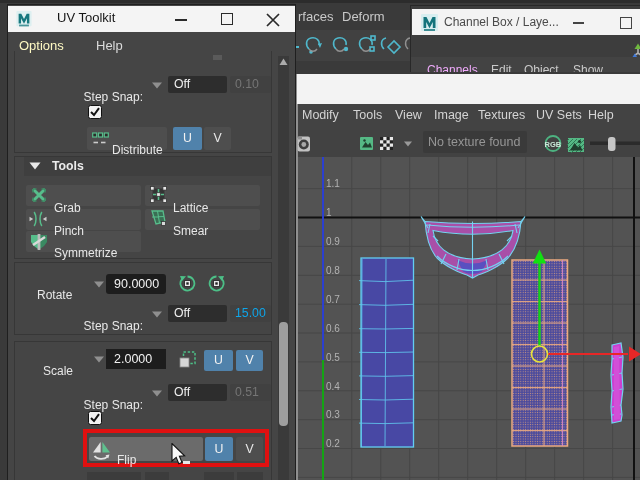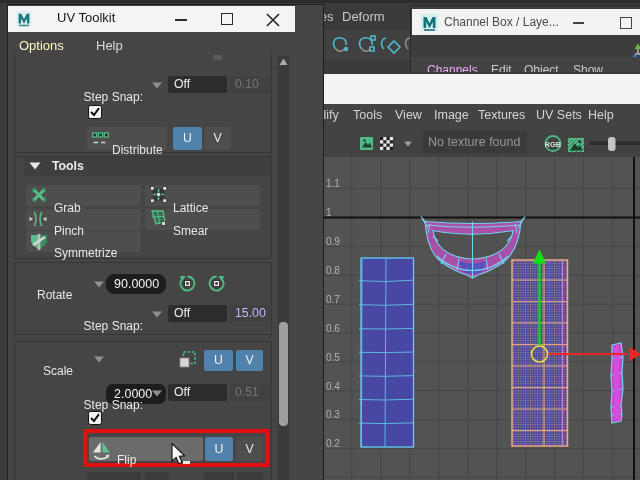--- a/index.html
+++ b/index.html
@@ -243,21 +243,21 @@
     <line x1="245.5" y1="106" x2="245.5" y2="189" stroke="#14d414" stroke-width="2.4"></line>
     <path d="M245.5,92.5 L238.7,106.5 L252.3,106.5 Z" fill="#12e012"></path>
     <line x1="254" y1="197" x2="334" y2="197" stroke="#e82727" stroke-width="2"></line>
     <path d="M347,197 L335,189.5 L335,204.5 Z" fill="#e82727"></path>
     <circle cx="245.5" cy="197" r="8" fill="none" stroke="#e8e23c" stroke-width="1.6"></circle>
   </g>
 </svg>
     </div>
   </div>
 
-  <div class="abs" id="uvtk" style="left:7px;top:4px;width:317px;height:476px;background:#454545;border:1px solid #1f1f1f;border-bottom:none;box-sizing:border-box;overflow:hidden;padding-left:8px;">
+  <div class="abs" id="uvtk" style="left:7px;top:4px;width:289px;height:476px;background:#454545;border:1px solid #1f1f1f;border-bottom:none;box-sizing:border-box;overflow:hidden;padding-left:8px;">
 
     <div class="abs" style="left:0;top:1px;width:287px;height:26px;background:#f4f4f4;"></div>
     <svg class="abs" style="left:8px;top:6px;" width="16" height="17" viewBox="0 0 17 19">
       <rect x="0" y="0" width="17" height="17" rx="1" fill="#ddeff0"></rect>
       <path d="M2.5 14 L2.5 3 L5.5 3 L8.5 9 L11.5 3 L14.5 3 L14.5 14 L11.8 14 L11.8 8 L8.5 14.2 L5.2 8 L5.2 14 Z" fill="#17777e"></path>
       <rect x="3" y="15.2" width="11" height="2" fill="#17777e" opacity="0.75"></rect>
     </svg>
     <div class="abs" style="left:49px;top:5px;font-size:13px;color:#161616;">UV Toolkit</div>
     <div class="abs" style="left:167px;top:14px;width:12px;height:2px;background:#2a2a2a;"></div>
     <div class="abs" style="left:213px;top:8px;width:10px;height:10px;border:1.5px solid #2a2a2a;"></div>
@@ -353,46 +353,46 @@
       <path d="M17,2 L10,2 L10,16 L14,13 L17,9 Z" fill="#3a8a62"></path>
       <rect x="7.6" y="1" width="2.8" height="16" fill="#bcbcbc"></rect>
       <path d="M3,12 L15,4" stroke="#d8d8d8" stroke-width="2.4"></path>
     </svg>
     <div class="abs lbl" style="left:46px;top:231px;">Symmetrize</div>
 
     <div class="abs lbl" style="left:29px;top:273px;">Rotate</div>
     <svg class="abs" style="left:85px;top:276px;" width="12" height="7" viewBox="0 0 12 7">
         <path d="M1,0.5 L11,0.5 L6,6.5 Z" fill="#8f8f8f"></path>
       </svg>
-    <div class="abs" style="left:98px;top:269px;width:60px;height:20px;background:#1d1d1d;border-radius:8px;color:#f2f2f2;font-size:12.5px;line-height:20px;padding-left:8px;box-sizing:border-box;">90.0000</div>
+    <div class="abs" style="left:98px;top:269px;width:60px;height:20px;background:#1d1d1d;border-radius:3px;color:#f2f2f2;font-size:12.5px;line-height:20px;padding-left:8px;box-sizing:border-box;">90.0000</div>
     <svg class="abs" style="left:171px;top:270px;" width="17" height="17" viewBox="0 0 17 17">
       <path d="M3.2,3.8 A7 7 0 1 0 8.5,1.5" stroke="#4cbf87" stroke-width="1.8" fill="none"></path>
       <path d="M1,1 L7,1.2 L3,6 Z" fill="#4cbf87"></path>
       <rect x="5.5" y="5.5" width="6" height="6" fill="#e8e8e8" stroke="#333" stroke-width="1"></rect>
       <rect x="7.3" y="7.3" width="2.4" height="2.4" fill="#222"></rect>
     </svg>
     <svg class="abs" style="left:200px;top:270px;" width="17" height="17" viewBox="0 0 17 17">
       <path d="M13.8,3.8 A7 7 0 1 1 8.5,1.5" stroke="#4cbf87" stroke-width="1.8" fill="none"></path>
       <path d="M16,1 L10,1.2 L14,6 Z" fill="#4cbf87"></path>
       <rect x="5.5" y="5.5" width="6" height="6" fill="#e8e8e8" stroke="#333" stroke-width="1"></rect>
       <rect x="7.3" y="7.3" width="2.4" height="2.4" fill="#222"></rect>
     </svg>
 
     <div class="abs lbl" style="left:75px;top:304px;width:60px;text-align:right;">Step Snap:</div>
     <svg class="abs" style="left:143px;top:306px;" width="12" height="7" viewBox="0 0 12 7">
         <path d="M1,0.5 L11,0.5 L6,6.5 Z" fill="#8f8f8f"></path>
       </svg>
     <div class="abs" style="left:160px;top:300px;width:59px;height:17px;background:#2d2d2d;border-radius:2px;color:#efefef;font-size:12.3px;line-height:17px;padding-left:6px;box-sizing:border-box;">Off</div>
-    <div class="abs" style="left:222px;top:300px;width:41px;height:17px;background:#414141;border-radius:2px;color:#c4b5fd;font-size:12.3px;line-height:17px;padding-left:5px;box-sizing:border-box;">15.00</div>
+    <div class="abs" style="left:222px;top:300px;width:41px;height:17px;background:#414141;border-radius:2px;color:#0ea5e9;font-size:12.3px;line-height:17px;padding-left:5px;box-sizing:border-box;">15.00</div>
 
     <div class="abs lbl" style="left:35px;top:349px;">Scale</div>
     <svg class="abs" style="left:85px;top:351px;" width="12" height="7" viewBox="0 0 12 7">
         <path d="M1,0.5 L11,0.5 L6,6.5 Z" fill="#8f8f8f"></path>
       </svg>
-    <div class="abs" style="left:98px;top:344px;width:60px;height:20px;background:#1d1d1d;border-radius:7px;color:#f2f2f2;font-size:12.5px;line-height:20px;padding-left:8px;box-sizing:border-box;margin-top:35px;">2.0000</div>
+    <div class="abs" style="left:98px;top:344px;width:60px;height:20px;background:#1d1d1d;border-radius:0;color:#f2f2f2;font-size:12.5px;line-height:20px;padding-left:8px;box-sizing:border-box;">2.0000</div>
     <svg class="abs" style="left:171px;top:346px;" width="17" height="17" viewBox="0 0 17 17">
       <rect x="4.5" y="1" width="11.5" height="11.5" fill="none" stroke="#4cbf87" stroke-width="1.5" stroke-dasharray="2.4 1.8"></rect>
       <rect x="1" y="7" width="9" height="9" fill="#d6d6d6" stroke="#888" stroke-width="0.8"></rect>
     </svg>
     <div class="abs" style="left:196px;top:345px;width:29px;height:21px;background:#5082ab;border-radius:2px;color:#f2f2f2;font-size:12.3px;line-height:21px;text-align:center;">U</div>
     <div class="abs" style="left:228px;top:345px;width:27px;height:21px;background:#5082ab;border-radius:2px;color:#f2f2f2;font-size:12.3px;line-height:21px;text-align:center;">V</div>
 
     <div class="abs lbl" style="left:75px;top:383px;width:60px;text-align:right;">Step Snap:</div>
     <svg class="abs" style="left:143px;top:385px;" width="12" height="7" viewBox="0 0 12 7">
         <path d="M1,0.5 L11,0.5 L6,6.5 Z" fill="#8f8f8f"></path>

